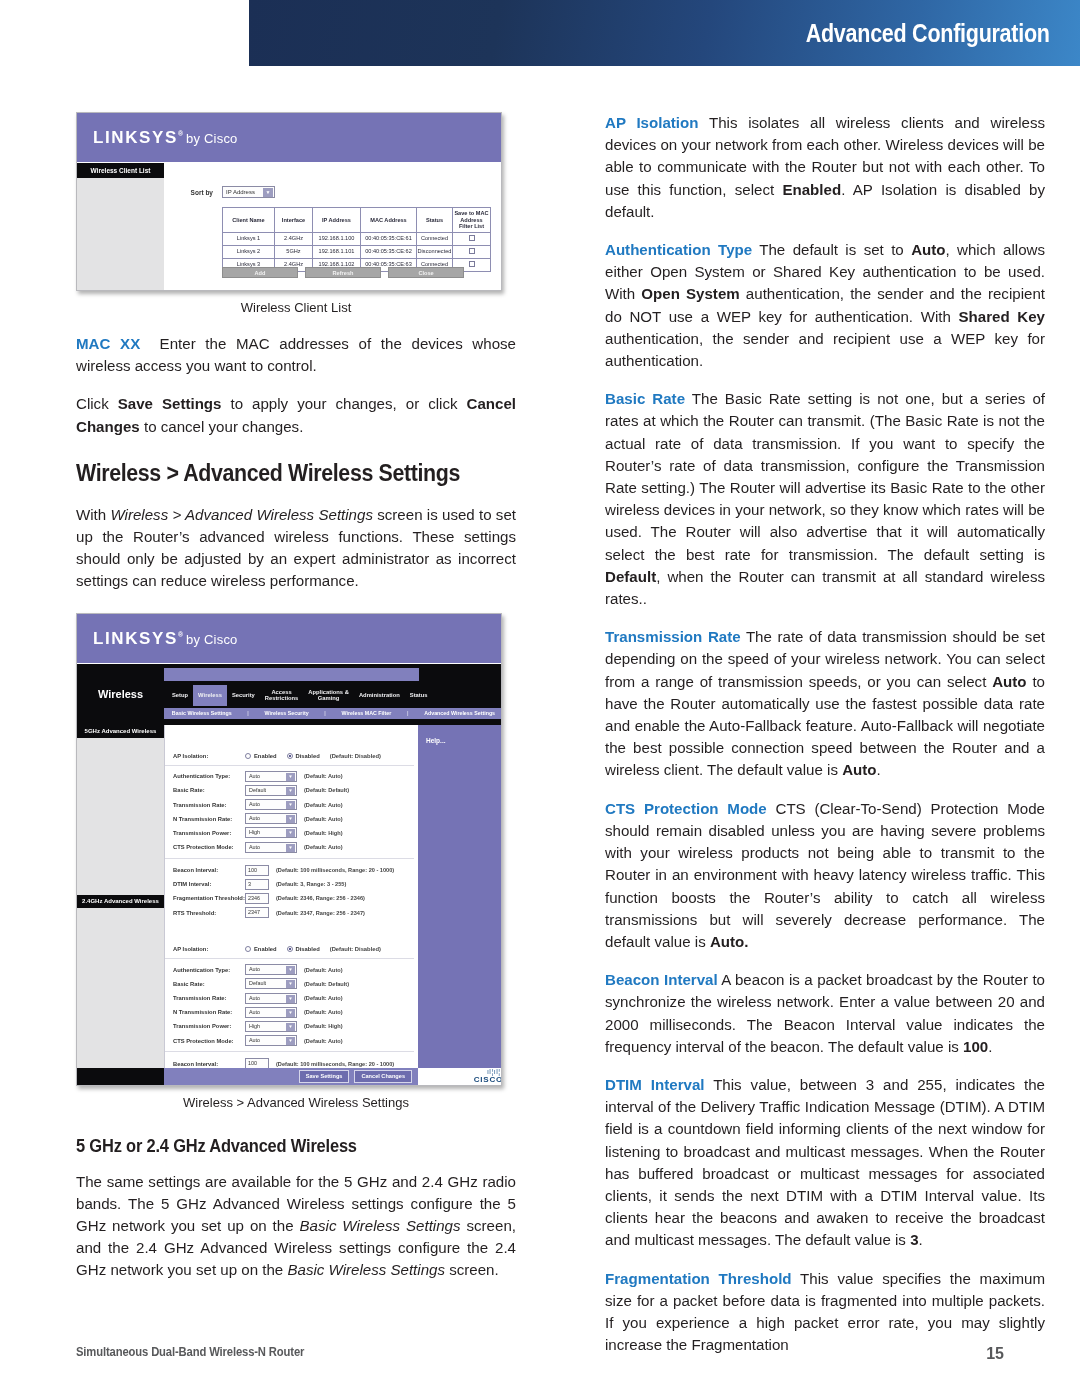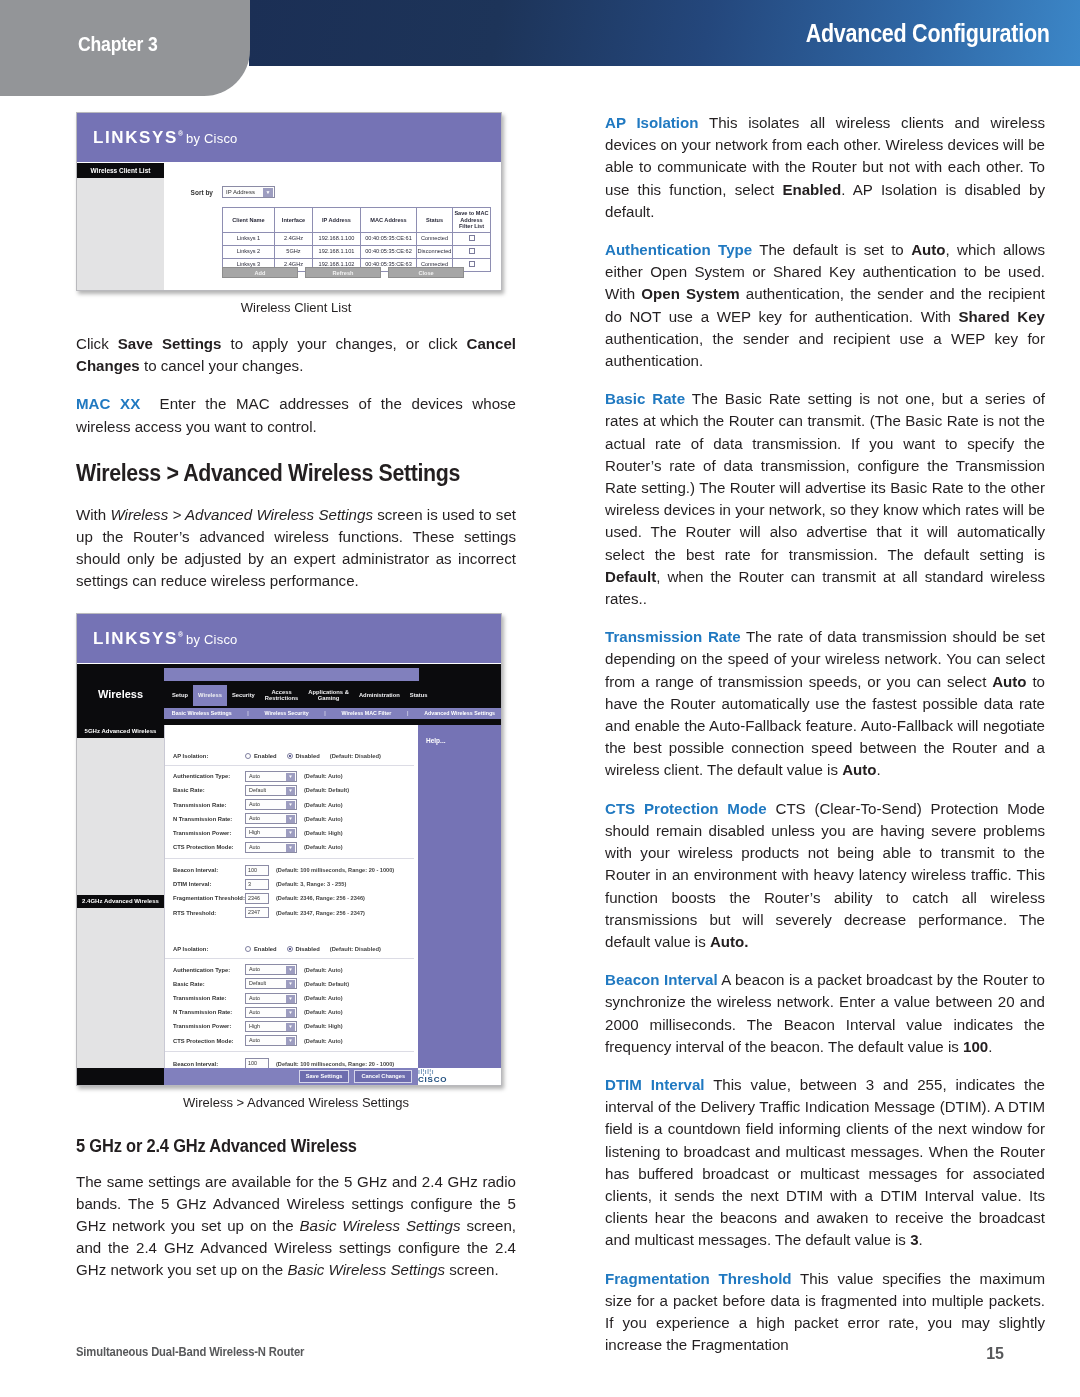--- a/index.html
+++ b/index.html
@@ -183,21 +183,21 @@
     background: #ffffff; border-left: 1px solid #c9c9d4;
   }
   .aw-help {
     position: absolute; left: 341px; top: 0; width: 85px; height: 343px;
     background: #7573b5; color: #ffffff; font-size: 6.5px; font-weight: bold;
   }
   .aw-help .helptext { position: absolute; left: 8px; top: 12px; }
   .aw-cisco {
     position: absolute; left: 341px; top: 343px; width: 85px; height: 17px;
     background: #ffffff; color: #1a4a7a;
-    display: flex; flex-direction: column; align-items: flex-start; justify-content: center; border-radius: 8px;
+    display: flex; flex-direction: column; align-items: flex-end; justify-content: center; border-radius: 8px;
   }
   .aw-cisco .bars { font-size: 7px; letter-spacing: 0.5px; color: #2c5f93; line-height: 6px; }
   .aw-cisco .word { font-size: 8px; font-weight: bold; letter-spacing: 0.8px; color: #1b4b7c; }
   .aw-savebar {
     position: absolute; left: 87px; top: 343px; width: 254px; height: 17px;
     background: #8180bd; display: flex; align-items: center; justify-content: flex-end;
     gap: 5px; padding-right: 6px;
   }
   .aw-savebtn {
     background: #6d6cae; border: 1px solid #d6d6ea; color: #ffffff;
@@ -250,23 +250,20 @@
   }
 </style>
 </head>
 <body>
 
 <div class="page">
 
   <div class="header">
     <div class="hdr-bar">
       <div class="hdr-title">Advanced Configuration</div>
-    </div>
-    <div class="chapter-tab">
-      <div class="chapter-label">Chapter 3</div>
     </div>
   </div>
 
   <div class="col col-left">
 
     <div class="figure">
       <div class="ui-shot">
         <div class="ui-brandbar">
           <div class="ui-logo"><span>LINKSYS</span><span class="reg">®</span><span class="bycisco">by Cisco</span></div>
         </div>
@@ -319,23 +316,23 @@
           <div class="cl-buttons">
             <div class="cl-btn">Add</div>
             <div class="cl-btn">Refresh</div>
             <div class="cl-btn">Close</div>
           </div>
         </div>
       </div>
       <div class="caption">Wireless Client List</div>
     </div>
 
+    <p class="body"><span class="term">MAC XX</span>&nbsp; <span>Enter the MAC addresses of the devices whose wireless access you want to control.</span></p>
+
     <p class="body"><span>Click </span><b>Save Settings</b><span> to apply your changes, or click </span><b>Cancel Changes</b><span> to cancel your changes.</span></p>
-
-    <p class="body"><span class="term">MAC XX</span>&nbsp; <span>Enter the MAC addresses of the devices whose wireless access you want to control.</span></p>
 
     <h2 class="section-title">Wireless &gt; Advanced Wireless Settings</h2>
 
     <p class="body"><span>With </span><i>Wireless &gt; Advanced Wireless Settings</i><span> screen is used to set up the Router’s advanced wireless functions. These settings should only be adjusted by an expert administrator as incorrect settings can reduce wireless performance.</span></p>
 
     <div class="figure" style="margin-top:20px;">
       <div class="ui-shot aw-shot">
         <div class="ui-brandbar">
           <div class="ui-logo"><span>LINKSYS</span><span class="reg">®</span><span class="bycisco">by Cisco</span></div>
         </div>

